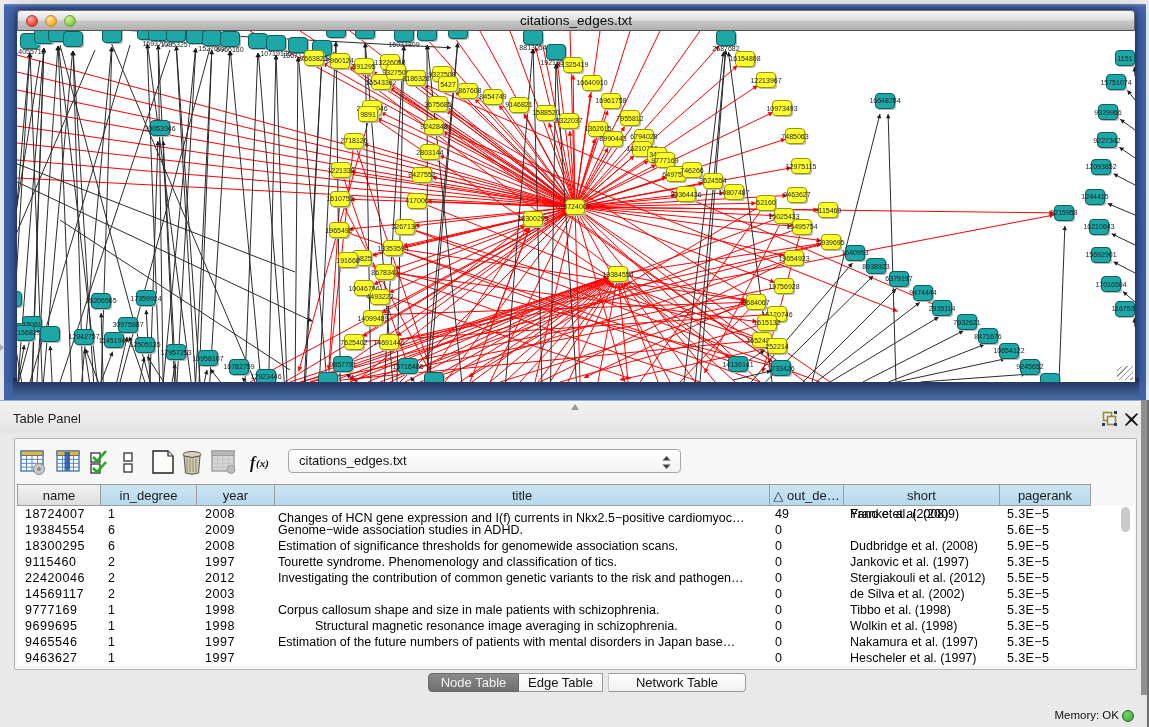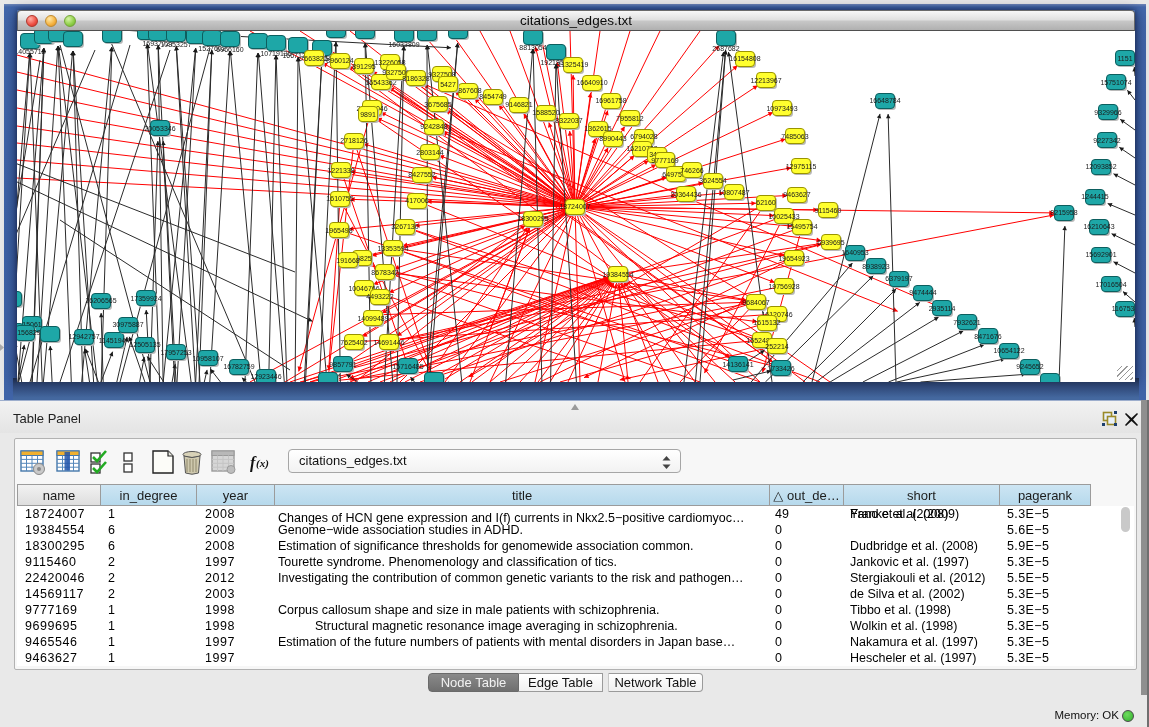--- a/index.html
+++ b/index.html
@@ -1051,21 +1051,21 @@
     <div class="r" style="top:16px; left:8px; letter-spacing:0.55px;">19384554</div>
     <div class="r" style="top:16px; left:91px;">6</div>
     <div class="r" style="top:16px; left:188px; letter-spacing:0.55px;">2009</div>
     <div class="r" style="top:16px; left:261px; width:490px; overflow:hidden;">Genome−wide association studies in ADHD.</div>
     <div class="r" style="top:16px; left:758px;">0</div>
     <div class="r" style="top:0; left:833px;">Franke et al. (2009)</div>
     <div class="r" style="top:16px; left:990px; letter-spacing:0.4px;">5.6E−5</div>
     <div class="r" style="top:32px; left:8px; letter-spacing:0.55px;">18300295</div>
     <div class="r" style="top:32px; left:91px;">6</div>
     <div class="r" style="top:32px; left:188px; letter-spacing:0.55px;">2008</div>
-    <div class="r" style="top:32px; left:261px; width:490px; overflow:hidden;">Estimation of significance thresholds for genomewide association common.</div>
+    <div class="r" style="top:32px; left:261px; width:490px; overflow:hidden;">Estimation of significance thresholds for genomewide association scans.</div>
     <div class="r" style="top:32px; left:758px;">0</div>
     <div class="r" style="top:32px; left:833px;">Dudbridge et al. (2008)</div>
     <div class="r" style="top:32px; left:990px; letter-spacing:0.4px;">5.9E−5</div>
     <div class="r" style="top:48px; left:8px; letter-spacing:0.55px;">9115460</div>
     <div class="r" style="top:48px; left:91px;">2</div>
     <div class="r" style="top:48px; left:188px; letter-spacing:0.55px;">1997</div>
     <div class="r" style="top:48px; left:261px; width:490px; overflow:hidden;">Tourette syndrome. Phenomenology and classification of tics.</div>
     <div class="r" style="top:48px; left:758px;">0</div>
     <div class="r" style="top:48px; left:833px;">Jankovic et al. (1997)</div>
     <div class="r" style="top:48px; left:990px; letter-spacing:0.4px;">5.3E−5</div>
@@ -1107,17 +1107,17 @@
     <div class="r" style="top:144px; left:91px;">1</div>
     <div class="r" style="top:144px; left:188px; letter-spacing:0.55px;">1997</div>
     <div class="r" style="top:144px; left:758px;">0</div>
     <div class="r" style="top:144px; left:833px;">Hescheler et al. (1997)</div>
     <div class="r" style="top:144px; left:990px; letter-spacing:0.4px;">5.3E−5</div>
   </div>
 <div id="scroll"></div>
 <div id="tabs">
   <div class="tab" style="left:0; width:91px; background:linear-gradient(#8a8a8a,#6f6f6f); color:#f2f2f2; border-radius:4px 0 0 4px; border-color:#6a6a6a;">Node Table</div>
   <div class="tab" style="left:91px; width:84px; background:linear-gradient(#fff,#f0f0f0); color:#111; border-left:none;">Edge Table</div>
-  <div class="tab" style="left:180px; width:95px; background:linear-gradient(#fff,#f0f0f0); color:#111; border-left:1px solid #c8c8c8; border-radius:0 4px 4px 0;">Network Table</div>
+  <div class="tab" style="left:180px; width:138px; background:linear-gradient(#fff,#f0f0f0); color:#111; border-left:1px solid #c8c8c8; border-radius:0 4px 4px 0;">Network Table</div>
 </div>
 <div id="mem">Memory: OK</div>
 <div id="memdot"></div>
 <div id="rstrip"></div>
 <div id="rstrip2"></div>
 </body></html>

